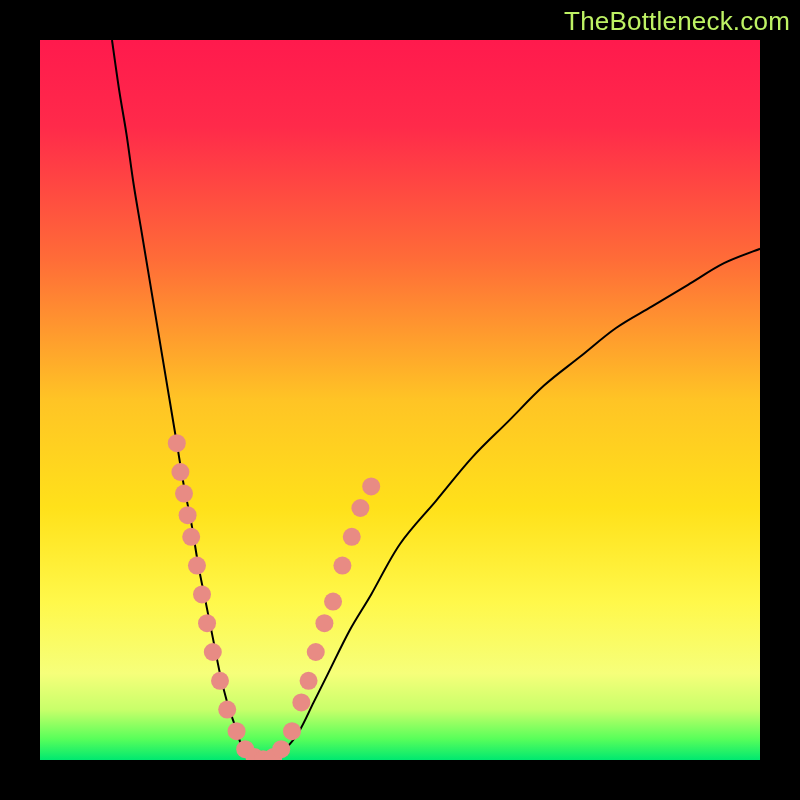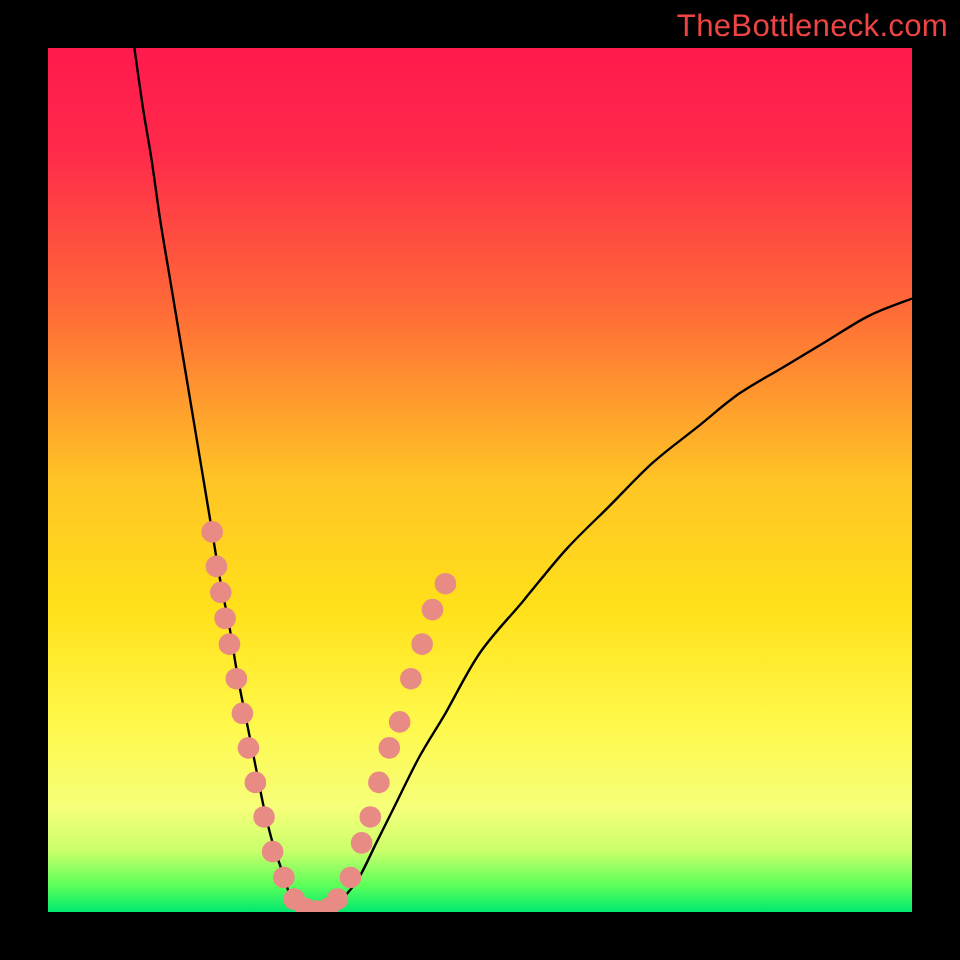--- a/index.html
+++ b/index.html
@@ -33,21 +33,21 @@
     height: 100%;
   }
   .dot {
     fill: #e88b84;
     stroke: none;
   }
   .watermark {
     position: absolute;
     top: 6px;
     right: 10px;
-    color: #ef4444;
+    color: #bef264;
     font-size: 26px;
     font-weight: 400;
     letter-spacing: 0.2px;
     user-select: none;
   }
 </style>
 </head>
 <body>
 
 <div class="watermark">TheBottleneck.com</div>

